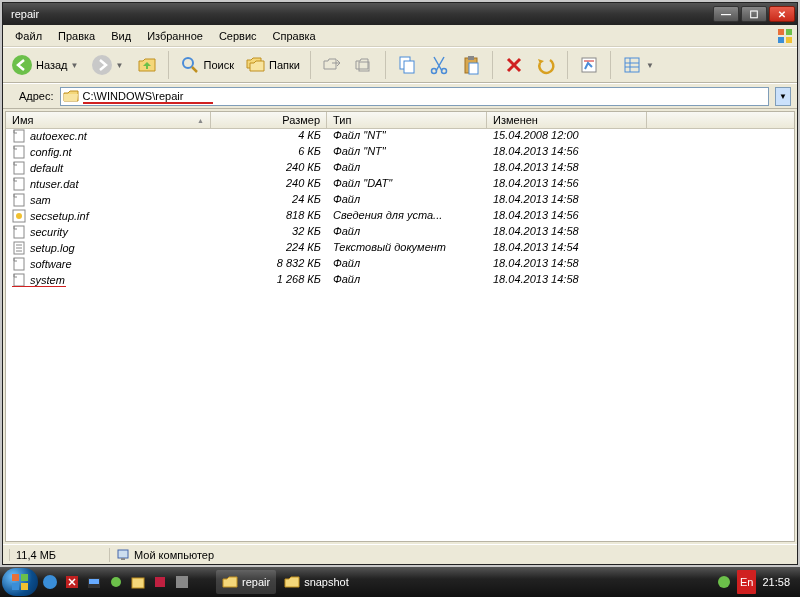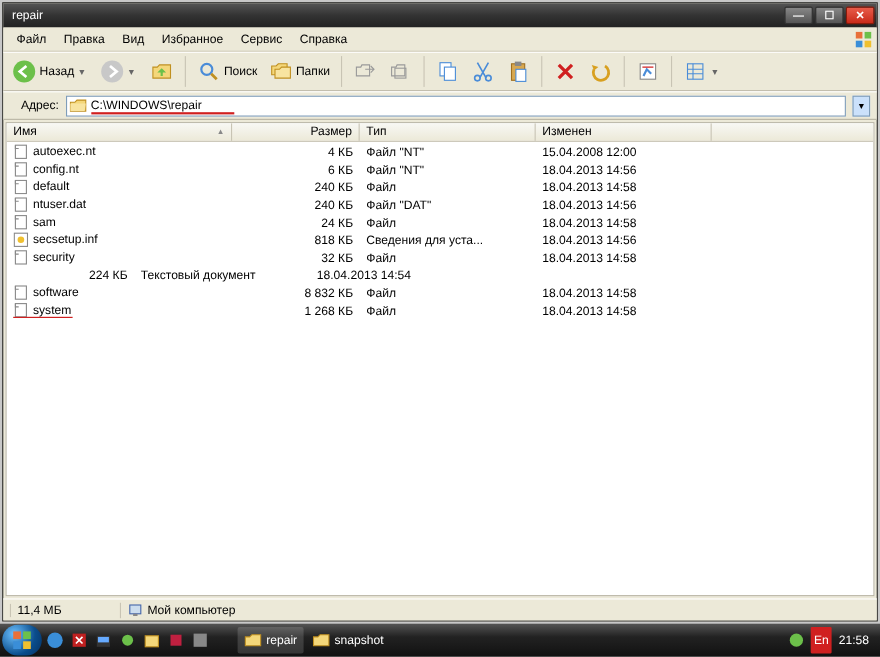--- a/index.html
+++ b/index.html
@@ -35,21 +35,21 @@
 
 .filelist { flex: 1; background: #fff; border: 1px solid #b8b4a4; margin: 2px; overflow: auto; }
 .fl-header { display: flex; background: linear-gradient(#f8f8f4,#ece9d8); border-bottom: 1px solid #c8c4b4; height: 17px; position: sticky; top: 0; }
 .fl-header .col { border-right: 1px solid #c8c4b4; padding: 2px 6px; font-size: 11px; display: flex; align-items: center; cursor: pointer; }
 .col-name { width: 205px; }
 .col-name .sort { margin-left: auto; font-size: 7px; color: #888; }
 .col-size { width: 116px; justify-content: flex-end; }
 .col-type { width: 160px; }
 .col-mod { width: 160px; }
 .fl-body { }
-.fl-row { display: flex; height: 16px; align-items: flex-end; }
+.fl-row { display: flex; height: 16px; align-items: flex-start; font-style: italic; }
 .fl-row .cell { padding: 0 6px; font-size: 11px; white-space: nowrap; overflow: hidden; text-overflow: ellipsis; }
 .fl-row .c-name { width: 205px; display: flex; align-items: center; gap: 4px; position: relative; }
 .fl-row .c-size { width: 116px; text-align: right; }
 .fl-row .c-type { width: 160px; }
 .fl-row .c-mod { width: 160px; }
 .file-icon { width: 14px; height: 14px; display: inline-block; flex-shrink: 0; }
 .name-underline { position: absolute; bottom: -1px; left: 6px; width: 54px; height: 2px; background: #d02020; }
 
 .statusbar { height: 20px; background: #ece9d8; border-top: 1px solid #fff; display: flex; align-items: center; padding: 0 6px; font-size: 11px; }
 .statusbar .s-left { flex: 1; }
@@ -346,20 +346,31 @@
                 <path d="M2 1 L2 4 L5 4" fill="none" stroke="#888"></path>
               </svg>
             </span>
             <span>security</span>
           </div>
           <div class="cell c-size">32 КБ</div>
           <div class="cell c-type">Файл</div>
           <div class="cell c-mod">18.04.2013 14:58</div>
         </div>
         <div class="fl-row">
+          <div class="cell c-name">
+            <span class="file-icon">
+              <svg width="14" height="14">
+                <rect x="2" y="1" width="10" height="12" fill="#fff" stroke="#888"></rect>
+                <line x1="4" y1="4" x2="10" y2="4" stroke="#888"></line>
+                <line x1="4" y1="7" x2="10" y2="7" stroke="#888"></line>
+                <line x1="4" y1="10" x2="10" y2="10" stroke="#888"></line>
+              </svg>
+            </span>
+            <span>setup.log</span>
+          </div>
           <div class="cell c-size">224 КБ</div>
           <div class="cell c-type">Текстовый документ</div>
           <div class="cell c-mod">18.04.2013 14:54</div>
         </div>
         <div class="fl-row">
           <div class="cell c-name">
             <span class="file-icon">
               <svg width="14" height="14">
                 <rect x="2" y="1" width="10" height="12" fill="#fff" stroke="#888"></rect>
                 <path d="M2 1 L2 4 L5 4" fill="none" stroke="#888"></path>

